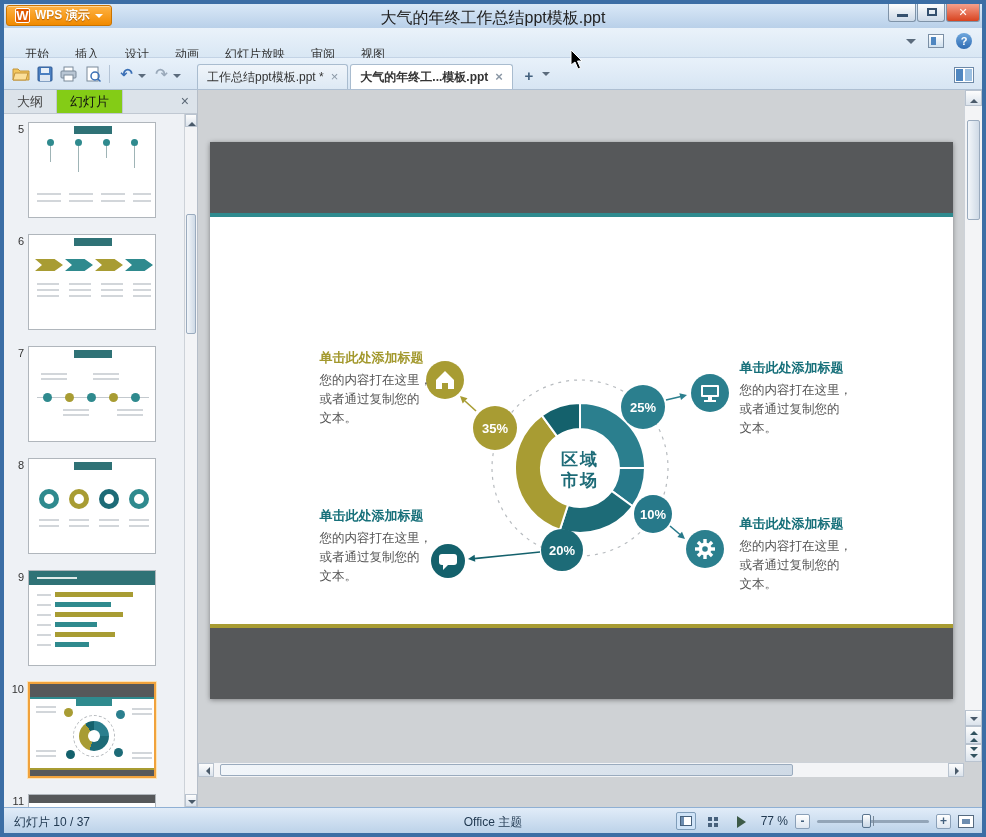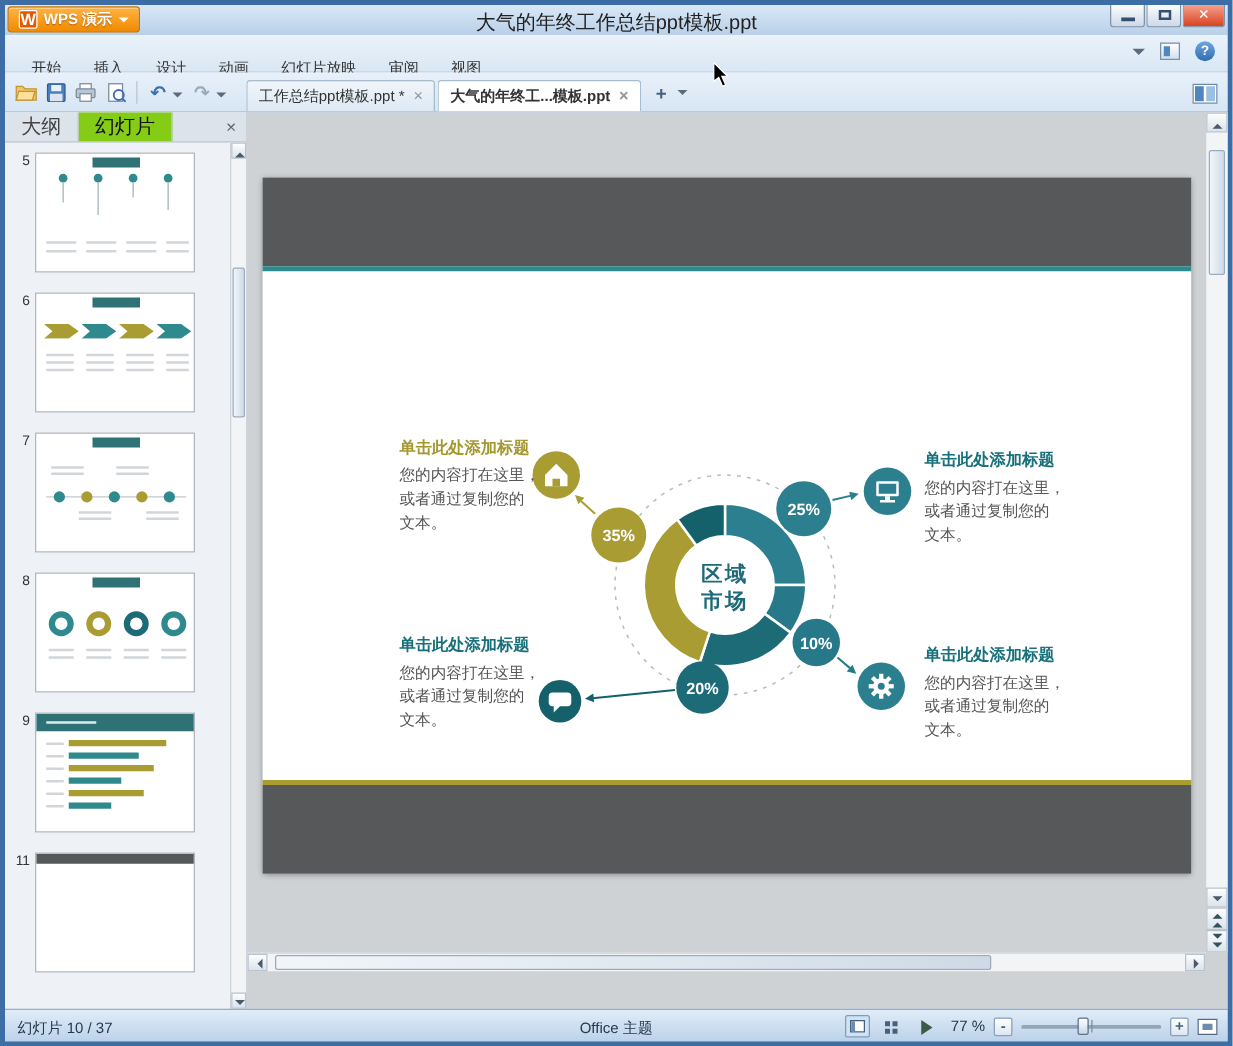--- a/index.html
+++ b/index.html
@@ -64,21 +64,21 @@
              background:#fff; }
   .arrange i { left:1px; top:1px; width:7px; height:12px; background:#4f86c0; }
   .arrange i+i { left:10px; width:7px; background:#9cc0e2; }
 
   
   .content { flex:1; display:flex; min-height:0; }
 
   
   .sidepanel { width:194px; flex:0 0 194px; position:relative; background:#eef1f5; border-right:1px solid #b6bec8; }
   .ptabs { height:24px; display:flex; background:#dce3ea; border-bottom:1px solid #c0c8d2; position:relative; }
-  .ptab { padding:0 13px; line-height:23px; font-size:16px; color:#444; border-right:1px solid #c0c8d2; }
+  .ptab { padding:0 13px; line-height:23px; font-size:13px; color:#444; border-right:1px solid #c0c8d2; }
   .ptab.active { background:#84cc16; color:#111; }
   .pclose { position:absolute; right:8px; top:3px; font-size:14px; color:#5a6775; }
   .tlist { position:absolute; left:0; right:13px; top:24px; bottom:0; overflow:hidden; padding-top:8px; }
   .trow { display:flex; margin-bottom:16px; }
   .tnum { width:24px; text-align:right; padding-right:4px; font-size:11px; color:#333; padding-top:1px; }
   .thumb { width:128px; height:96px; background:#fff; border:1px solid #b0b6bc; position:relative; overflow:hidden; }
   .thumb.sel { border:2px solid #f0a23c; box-shadow:0 0 0 1px #fce3b8; }
   .art { position:absolute; inset:0; }
   .pscroll { position:absolute; right:0; top:24px; bottom:0; width:13px; background:#f3f4f6;
              border-left:1px solid #cdd2d8; }
@@ -382,20 +382,47 @@
               <i style="left:8px;top:53px;width:14px;height:2px;background:#d2d6da"></i>
               <i style="left:26px;top:51px;width:42px;height:5px;background:#2f8a8e"></i>
               <i style="left:8px;top:63px;width:14px;height:2px;background:#d2d6da"></i>
               <i style="left:26px;top:61px;width:60px;height:5px;background:#a89c33"></i>
               <i style="left:8px;top:73px;width:14px;height:2px;background:#d2d6da"></i>
               <i style="left:26px;top:71px;width:34px;height:5px;background:#2f8a8e"></i>
             </div>
           </div>
         </div>
 
+        <div class="trow">
+          <div class="tnum">10</div>
+          <div class="thumb sel">
+            <div class="art">
+              <i style="left:0;top:0;width:128px;height:13px;background:#56585a"></i>
+              <i style="left:0;top:13px;width:128px;height:2px;background:#2f8a8e"></i>
+              <i style="left:46px;top:15px;width:36px;height:7px;background:#2f8a8e"></i>
+              <i style="left:43px;top:31px;width:42px;height:42px;border:1px dashed #b5b9bd;border-radius:50%"></i>
+              <i style="left:49px;top:37px;width:30px;height:30px;border-radius:50%;background:conic-gradient(#2b7f8e 0 25%,#1d6b77 25% 55%,#a89c33 55% 90%,#14616c 90% 100%)"></i>
+              <i style="left:58px;top:46px;width:12px;height:12px;border-radius:50%;background:#fff"></i>
+              <i style="left:34px;top:24px;width:9px;height:9px;border-radius:50%;background:#a89c33"></i>
+              <i style="left:86px;top:26px;width:9px;height:9px;border-radius:50%;background:#2b7f8e"></i>
+              <i style="left:84px;top:64px;width:9px;height:9px;border-radius:50%;background:#1d6b77"></i>
+              <i style="left:36px;top:66px;width:9px;height:9px;border-radius:50%;background:#14616c"></i>
+              <i style="left:6px;top:22px;width:20px;height:2px;background:#d2d6da"></i>
+              <i style="left:6px;top:27px;width:20px;height:2px;background:#d2d6da"></i>
+              <i style="left:102px;top:24px;width:20px;height:2px;background:#d2d6da"></i>
+              <i style="left:102px;top:29px;width:20px;height:2px;background:#d2d6da"></i>
+              <i style="left:6px;top:66px;width:20px;height:2px;background:#d2d6da"></i>
+              <i style="left:6px;top:71px;width:20px;height:2px;background:#d2d6da"></i>
+              <i style="left:102px;top:68px;width:20px;height:2px;background:#d2d6da"></i>
+              <i style="left:102px;top:73px;width:20px;height:2px;background:#d2d6da"></i>
+              <i style="left:0;top:84px;width:128px;height:2px;background:#a89c33"></i>
+              <i style="left:0;top:86px;width:128px;height:10px;background:#56585a"></i>
+            </div>
+          </div>
+        </div>
 
         <div class="trow">
           <div class="tnum">11</div>
           <div class="thumb">
             <div class="art">
               <i style="left:0;top:0;width:128px;height:8px;background:#56585a"></i>
             </div>
           </div>
         </div>
 

